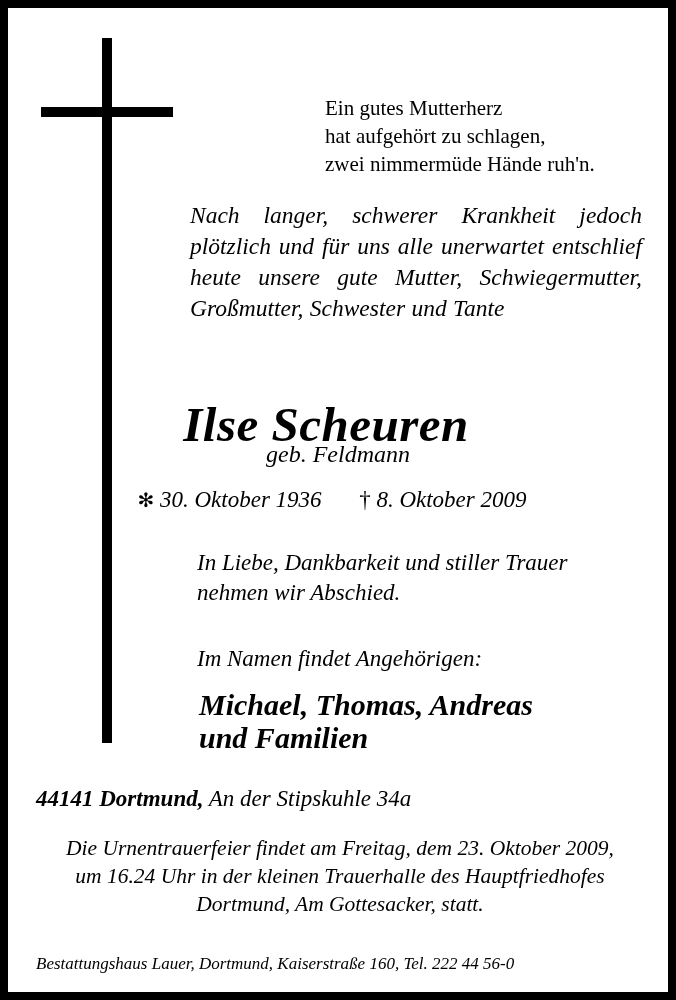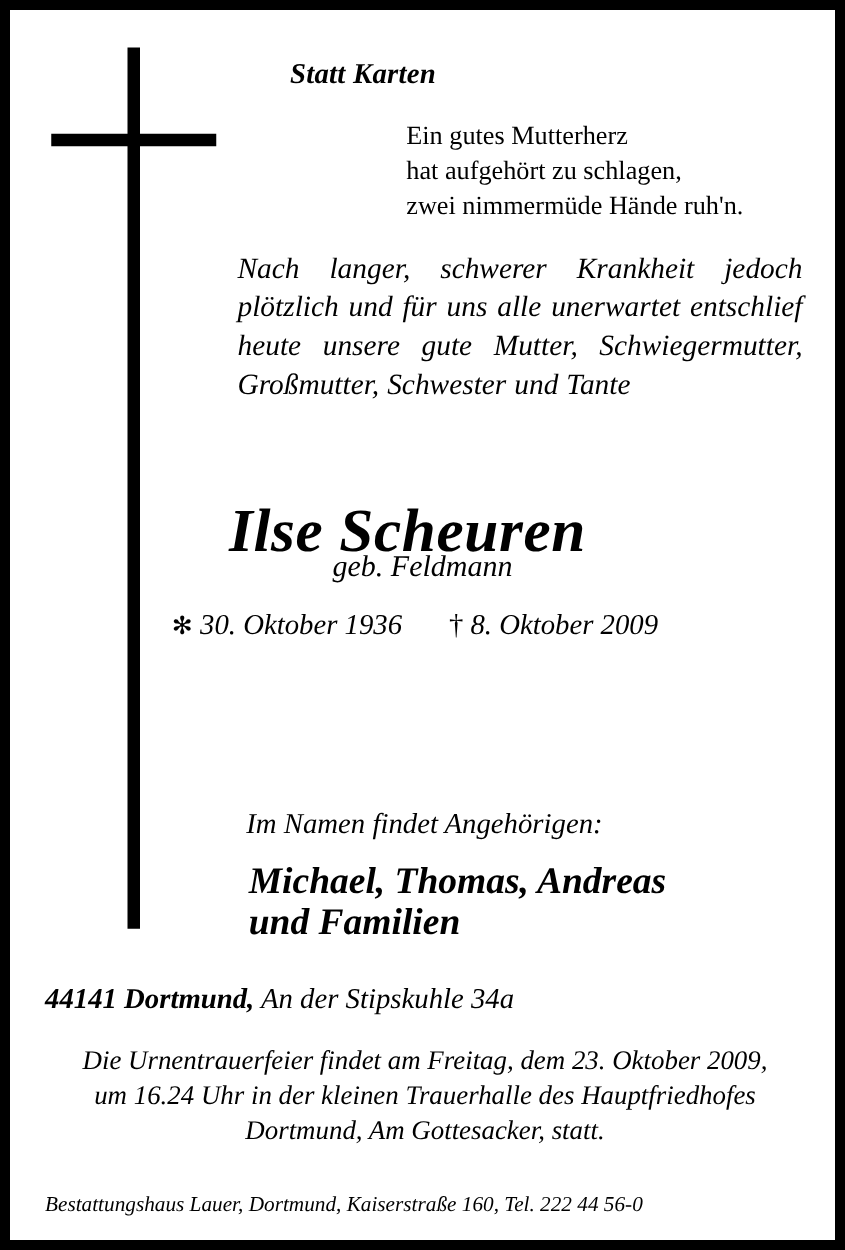--- a/index.html
+++ b/index.html
@@ -210,21 +210,20 @@
 <body>
 
 <div id="notice">
   <div id="page">
 
     <div id="cross">
       <div class="stem"></div>
       <div class="arm"></div>
     </div>
 
-    <div class="statt">Statt Karten</div>
 
     <div class="verse">
       <div>Ein gutes Mutterherz</div>
       <div>hat aufgehört zu schlagen,</div>
       <div>zwei nimmermüde Hände ruh'n.</div>
     </div>
 
     <div class="intro">Nach langer, schwerer Krankheit jedoch plötzlich und für uns alle unerwartet entschlief heute unsere gute Mutter, Schwiegermutter, Großmutter, Schwester und Tante</div>
 
     <div class="name">Ilse Scheuren</div>
@@ -232,20 +231,24 @@
     <div class="maiden">geb. Feldmann</div>
 
     <div class="dates">
       <span class="sym">✻</span>
       <span>30. Oktober 1936</span>
       <span class="gap"></span>
       <span class="dagger">†</span>
       <span>8. Oktober 2009</span>
     </div>
 
+    <div class="farewell">
+      <div>In Liebe, Dankbarkeit und stiller Trauer</div>
+      <div>nehmen wir Abschied.</div>
+    </div>
 
     <div class="innamen">Im Namen findet Angehörigen:</div>
 
     <div class="family">
       <div>Michael, Thomas, Andreas</div>
       <div>und Familien</div>
     </div>
 
     <div class="address">
       <span class="city">44141 Dortmund,</span>

